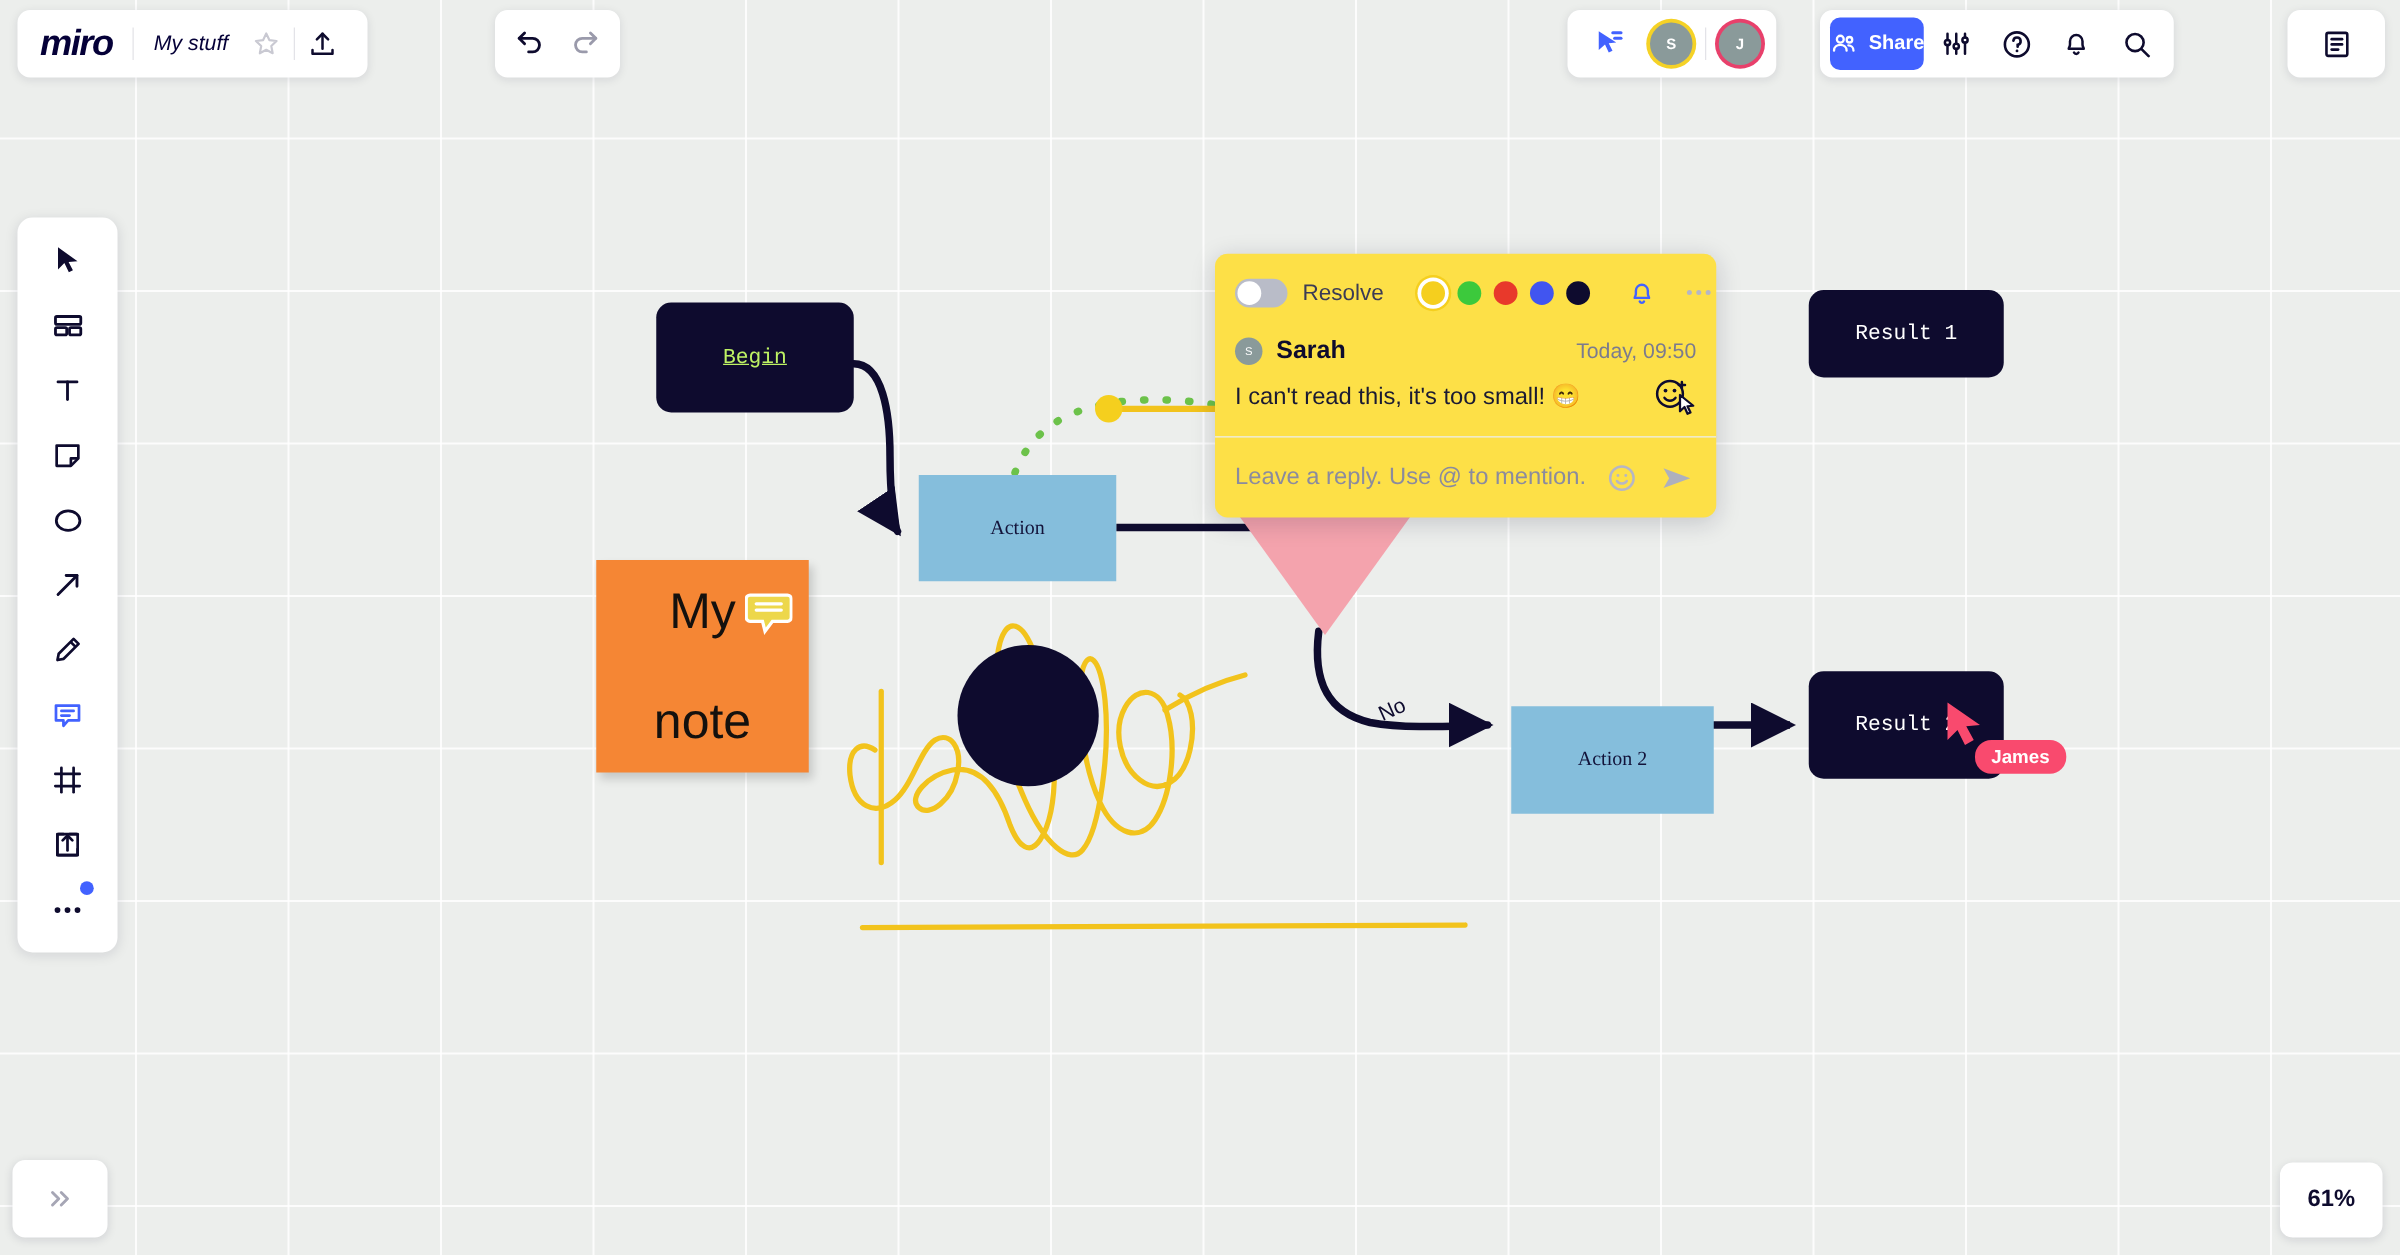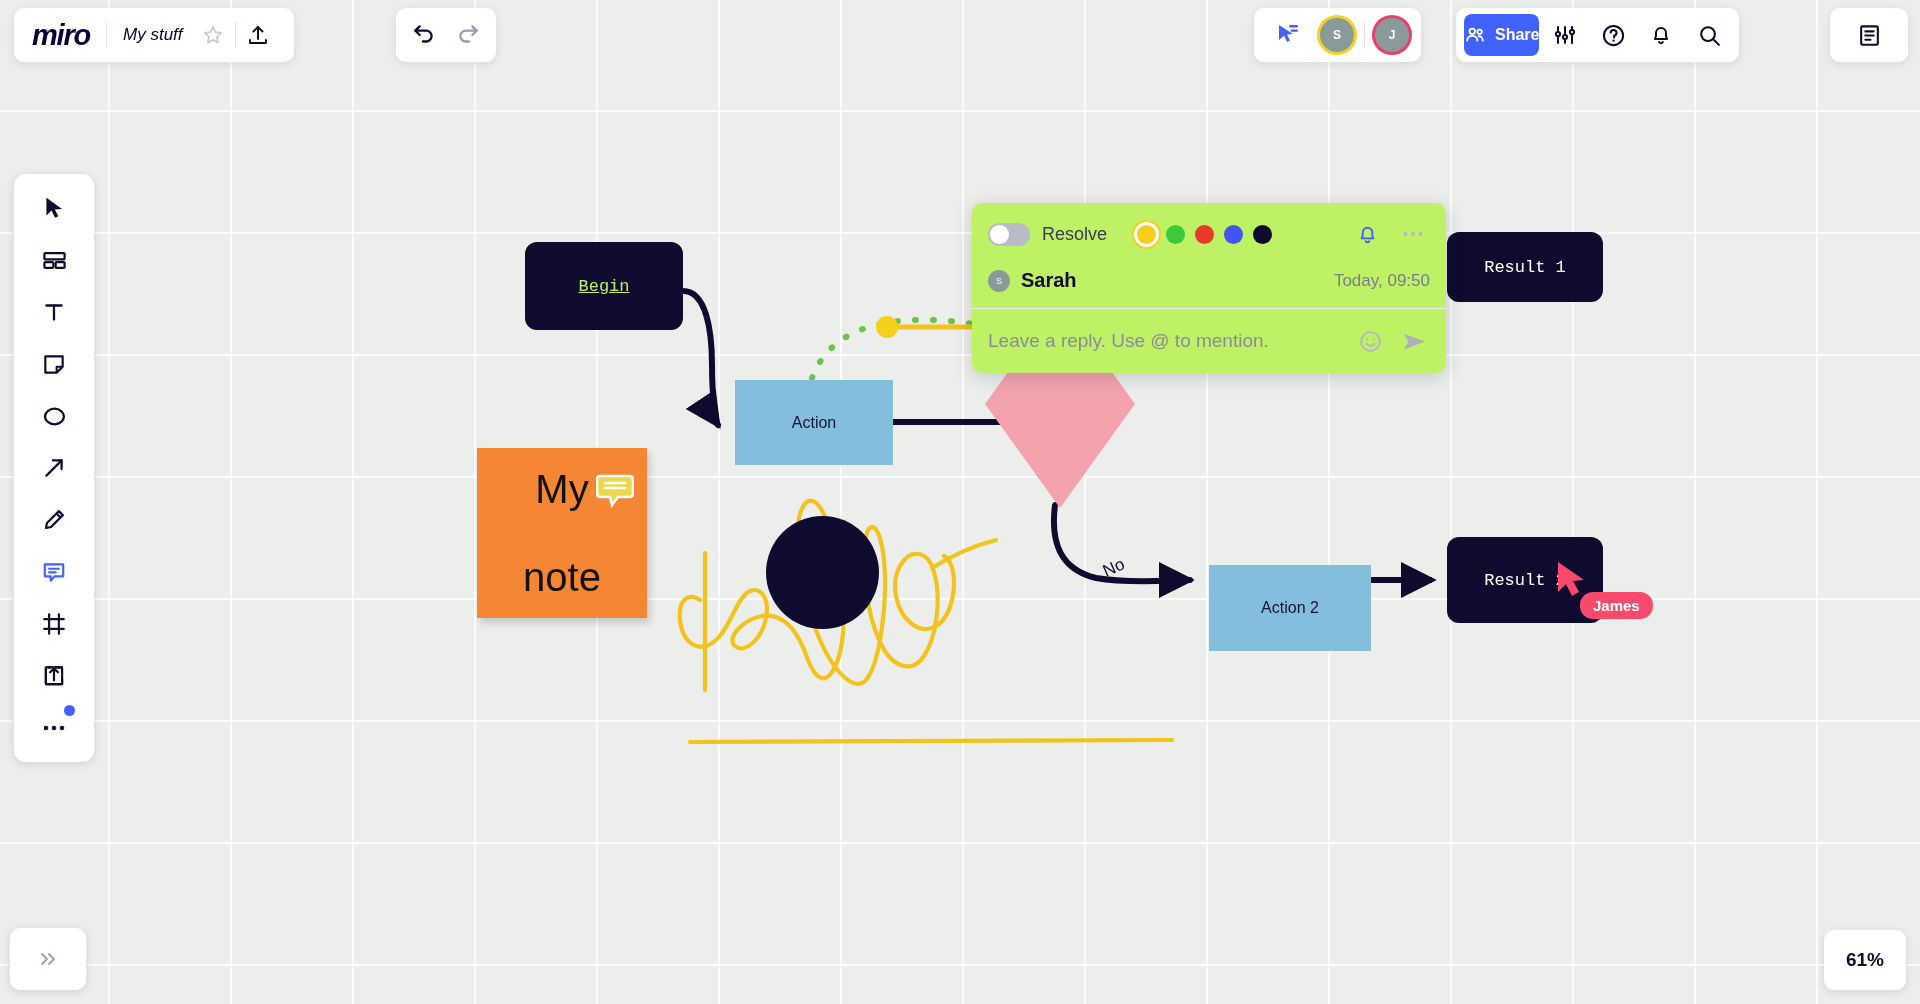--- a/index.html
+++ b/index.html
@@ -74,21 +74,21 @@
     border-radius: 50%; background: #4262ff;
   }
 
   
   .node { position: absolute; display: flex; align-items: center; justify-content: center; }
   .node-dark {
     background: #0e0b2e; border-radius: 12px;
     font-family: "Liberation Mono", monospace; font-size: 17px; color: #fff;
   }
   .node-blue {
-    background: #85bedc; font-family: Liberation Sans, sans-serif;
+    background: #85bedc; font-family: Liberation Serif, serif;
     font-size: 16px; color: #13133a;
   }
   .link-text { color: #bef264; text-decoration: underline; }
 
   .sticky {
     position: absolute; left: 477px; top: 448px; width: 170px; height: 170px;
     background: #f58634; box-shadow: 3px 5px 7px rgba(0,0,0,.16);
     display: flex; flex-direction: column; align-items: center; justify-content: center;
     font-size: 40px; color: #14110e; line-height: 1.32; gap: 37px;
   }
@@ -114,22 +114,22 @@
   
   .cursor-james { position: absolute; left: 1556px; top: 560px; z-index: 20; }
   .cursor-pill {
     position: absolute; left: 24px; top: 32px;
     background: #f94a6e; color: #fff; font-size: 15px; font-weight: 600;
     padding: 5px 13px; border-radius: 13px; white-space: nowrap;
   }
 
   
   .comment-card {
-    position: absolute; left: 972px; top: 203px; width: 474px;
-    background: #bef264; border-radius: 10px;
+    position: absolute; left: 972px; top: 203px; width: 401px;
+    background: #fde047; border-radius: 10px;
     box-shadow: 0 4px 20px rgba(20,20,50,.18); z-index: 35;
     overflow: hidden;
   }
   .cc-head { display: flex; align-items: center; padding: 14px 16px; gap: 12px; }
   .toggle {
     width: 42px; height: 23px; border-radius: 12px; background: #b9bcc8;
     position: relative; cursor: pointer; flex: none;
   }
   .toggle .knob {
     position: absolute; top: 2px; left: 2px; width: 19px; height: 19px;
@@ -473,20 +473,33 @@
           </svg>
       </span>
     </div>
 
     <div class="cc-body">
       <div class="cc-row">
         <span class="cc-avatar">S</span>
         <span class="cc-author">Sarah</span>
         <span class="cc-time">Today, 09:50</span>
       </div>
+      <div class="cc-text">
+        <span>I can't read this, it's too small! 😁</span>
+        <span class="cc-react">
+          <svg width="34" height="32" viewBox="0 0 34 32">
+            <circle cx="13" cy="14" r="10.3" fill="none" stroke="#0e0b2e" stroke-width="2"></circle>
+            <circle cx="9.4" cy="11.4" r="1.5" fill="#0e0b2e"></circle>
+            <circle cx="16.6" cy="11.4" r="1.5" fill="#0e0b2e"></circle>
+            <path d="M8.6 17.3a5.4 5.4 0 0 0 8.8 0" fill="none" stroke="#0e0b2e" stroke-width="2" stroke-linecap="round"></path>
+            <path d="M22.5 4.5v5M20 7h5" stroke="#0e0b2e" stroke-width="2" stroke-linecap="round"></path>
+            <path d="M21,15 L21,28 L24.6,24.6 L27,30 L29.4,29 L27,24 L31.6,23.6 z" fill="#fff" stroke="#0e0b2e" stroke-width="1.8" stroke-linejoin="round"></path>
+          </svg>
+        </span>
+      </div>
     </div>
 
     <div class="cc-reply">
       <input type="text" placeholder="Leave a reply. Use @ to mention." style="">
       <span class="ic-btn" style="width:32px;height:32px">
         <svg width="25" height="25" viewBox="0 0 24 24" fill="none" stroke="#b6b6c4" stroke-width="1.9">
           <circle cx="12" cy="12" r="9"></circle>
             <circle cx="9" cy="10" r="1.1" fill="#b6b6c4" stroke="none"></circle>
           <circle cx="15" cy="10" r="1.1" fill="#b6b6c4" stroke="none"></circle>
           <path d="M8.2 14.2a4.6 4.6 0 0 0 7.6 0" stroke-linecap="round"></path>

